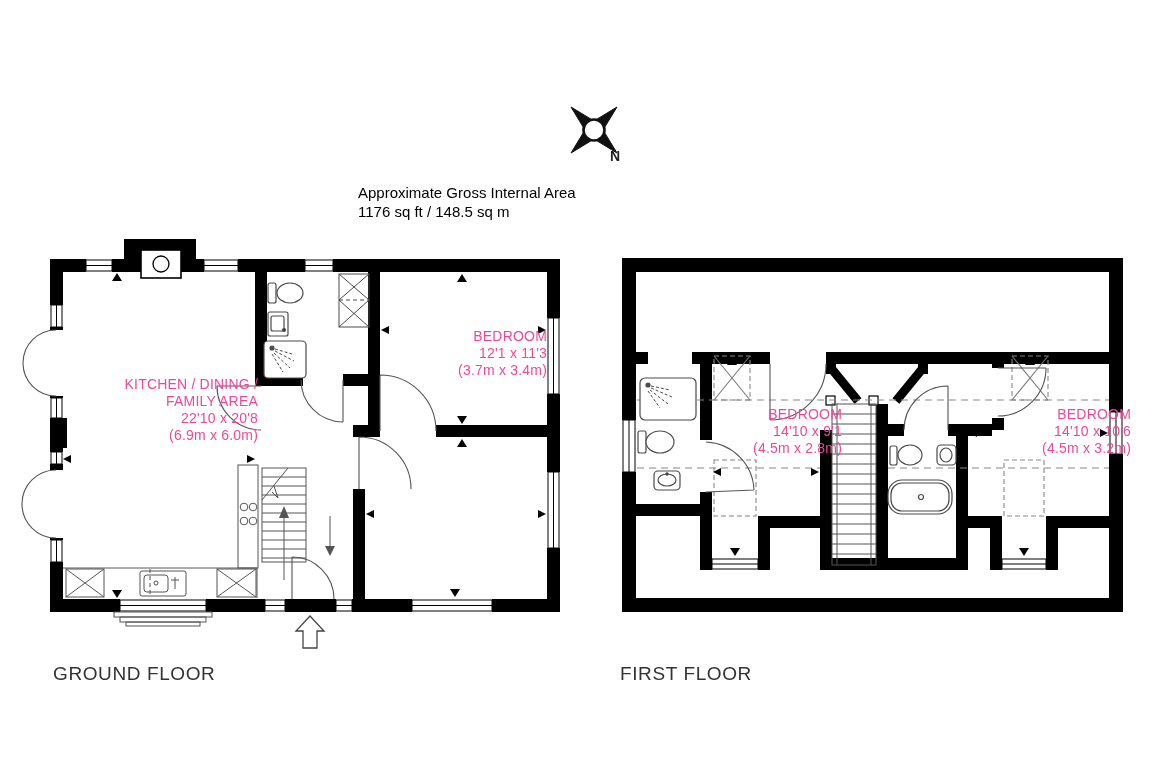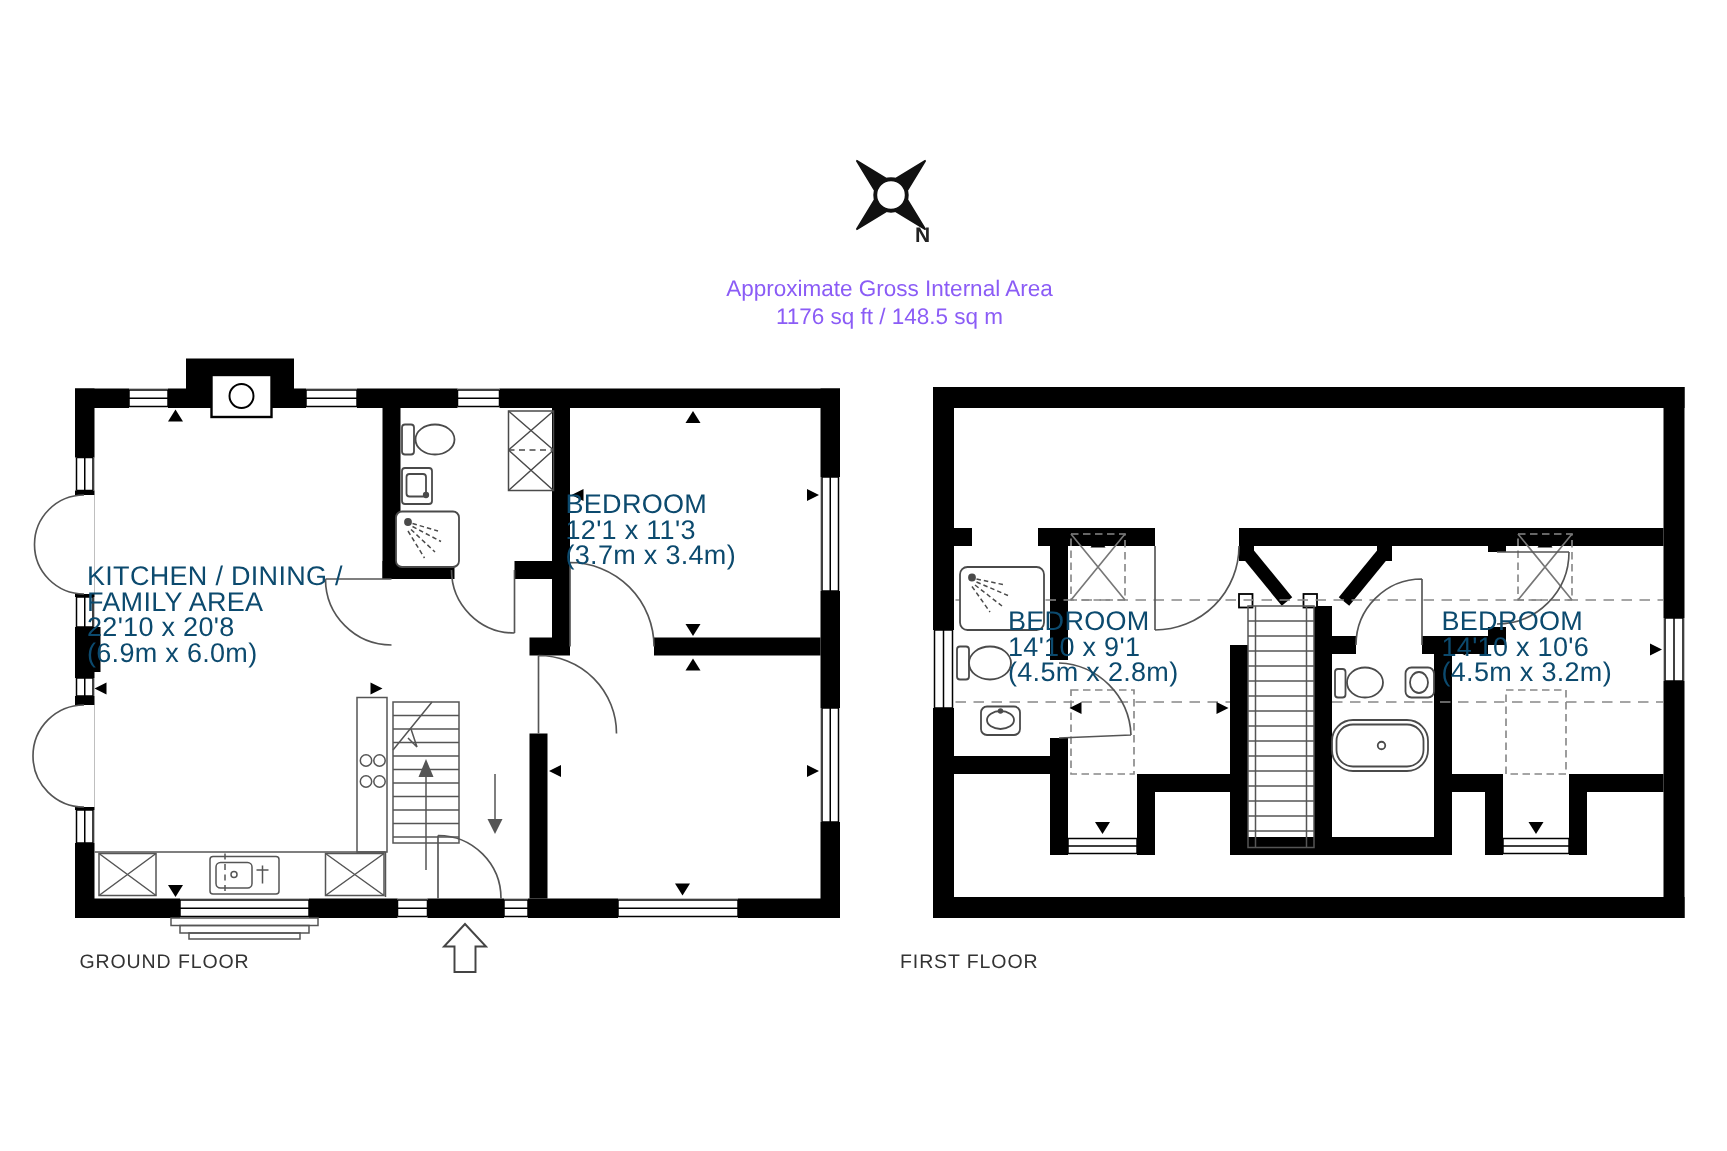--- a/index.html
+++ b/index.html
@@ -1,22 +1,22 @@
 <!DOCTYPE html>
 <html><head>
 <meta charset="utf-8">
 <style>
   html,body{margin:0;padding:0;background:#fff;}
   .page{position:relative;width:1151px;height:767px;background:#fff;overflow:hidden;
         font-family:"Liberation Sans", sans-serif;color:#333;}
   .plan-svg{position:absolute;left:0;top:0;}
-  .lbl{position:absolute;text-align:left;color:#0c4a6e;font-size:18px;line-height:17px;letter-spacing:.2px;}
+  .lbl{position:absolute;text-align:right;color:#ec4899;font-size:14px;line-height:17px;letter-spacing:.2px;}
   .lbl .nm{white-space:nowrap;}
-  .title-block{position:absolute;left:343px;top:183px;width:500px;text-align:center;font-size:15px;line-height:19px;color:#8b5cf6;}
-  .floor-label{position:absolute;font-size:13px;letter-spacing:.6px;color:#333;}
+  .title-block{position:absolute;left:358px;top:183px;width:500px;text-align:left;font-size:15px;line-height:19px;color:#000000;}
+  .floor-label{position:absolute;font-size:19px;letter-spacing:.6px;color:#333;margin-top:30px;}
   .north-label{position:absolute;left:610px;top:148px;font-size:14px;font-weight:700;color:#222;}
 </style>
 </head>
 <body>
 
 <div class="page">
 
 <svg class="plan-svg" width="1151" height="767" viewBox="0 0 1151 767">
 
   <g stroke="#111" stroke-width="1" fill="#111">
@@ -362,15 +362,15 @@
 </div>
 
 <div class="lbl" style="left:961px;top:406px;width:170px">
   <div class="nm">BEDROOM</div>
   <div>14'10 x 10'6</div>
   <div>(4.5m x 3.2m)</div>
 </div>
 
 <div class="floor-label" style="left:53px;top:633px">GROUND FLOOR</div>
 
-<div class="floor-label" style="left:600px;top:633px">FIRST FLOOR</div>
+<div class="floor-label" style="left:620px;top:633px">FIRST FLOOR</div>
 
 </div>
 
 </body></html>

